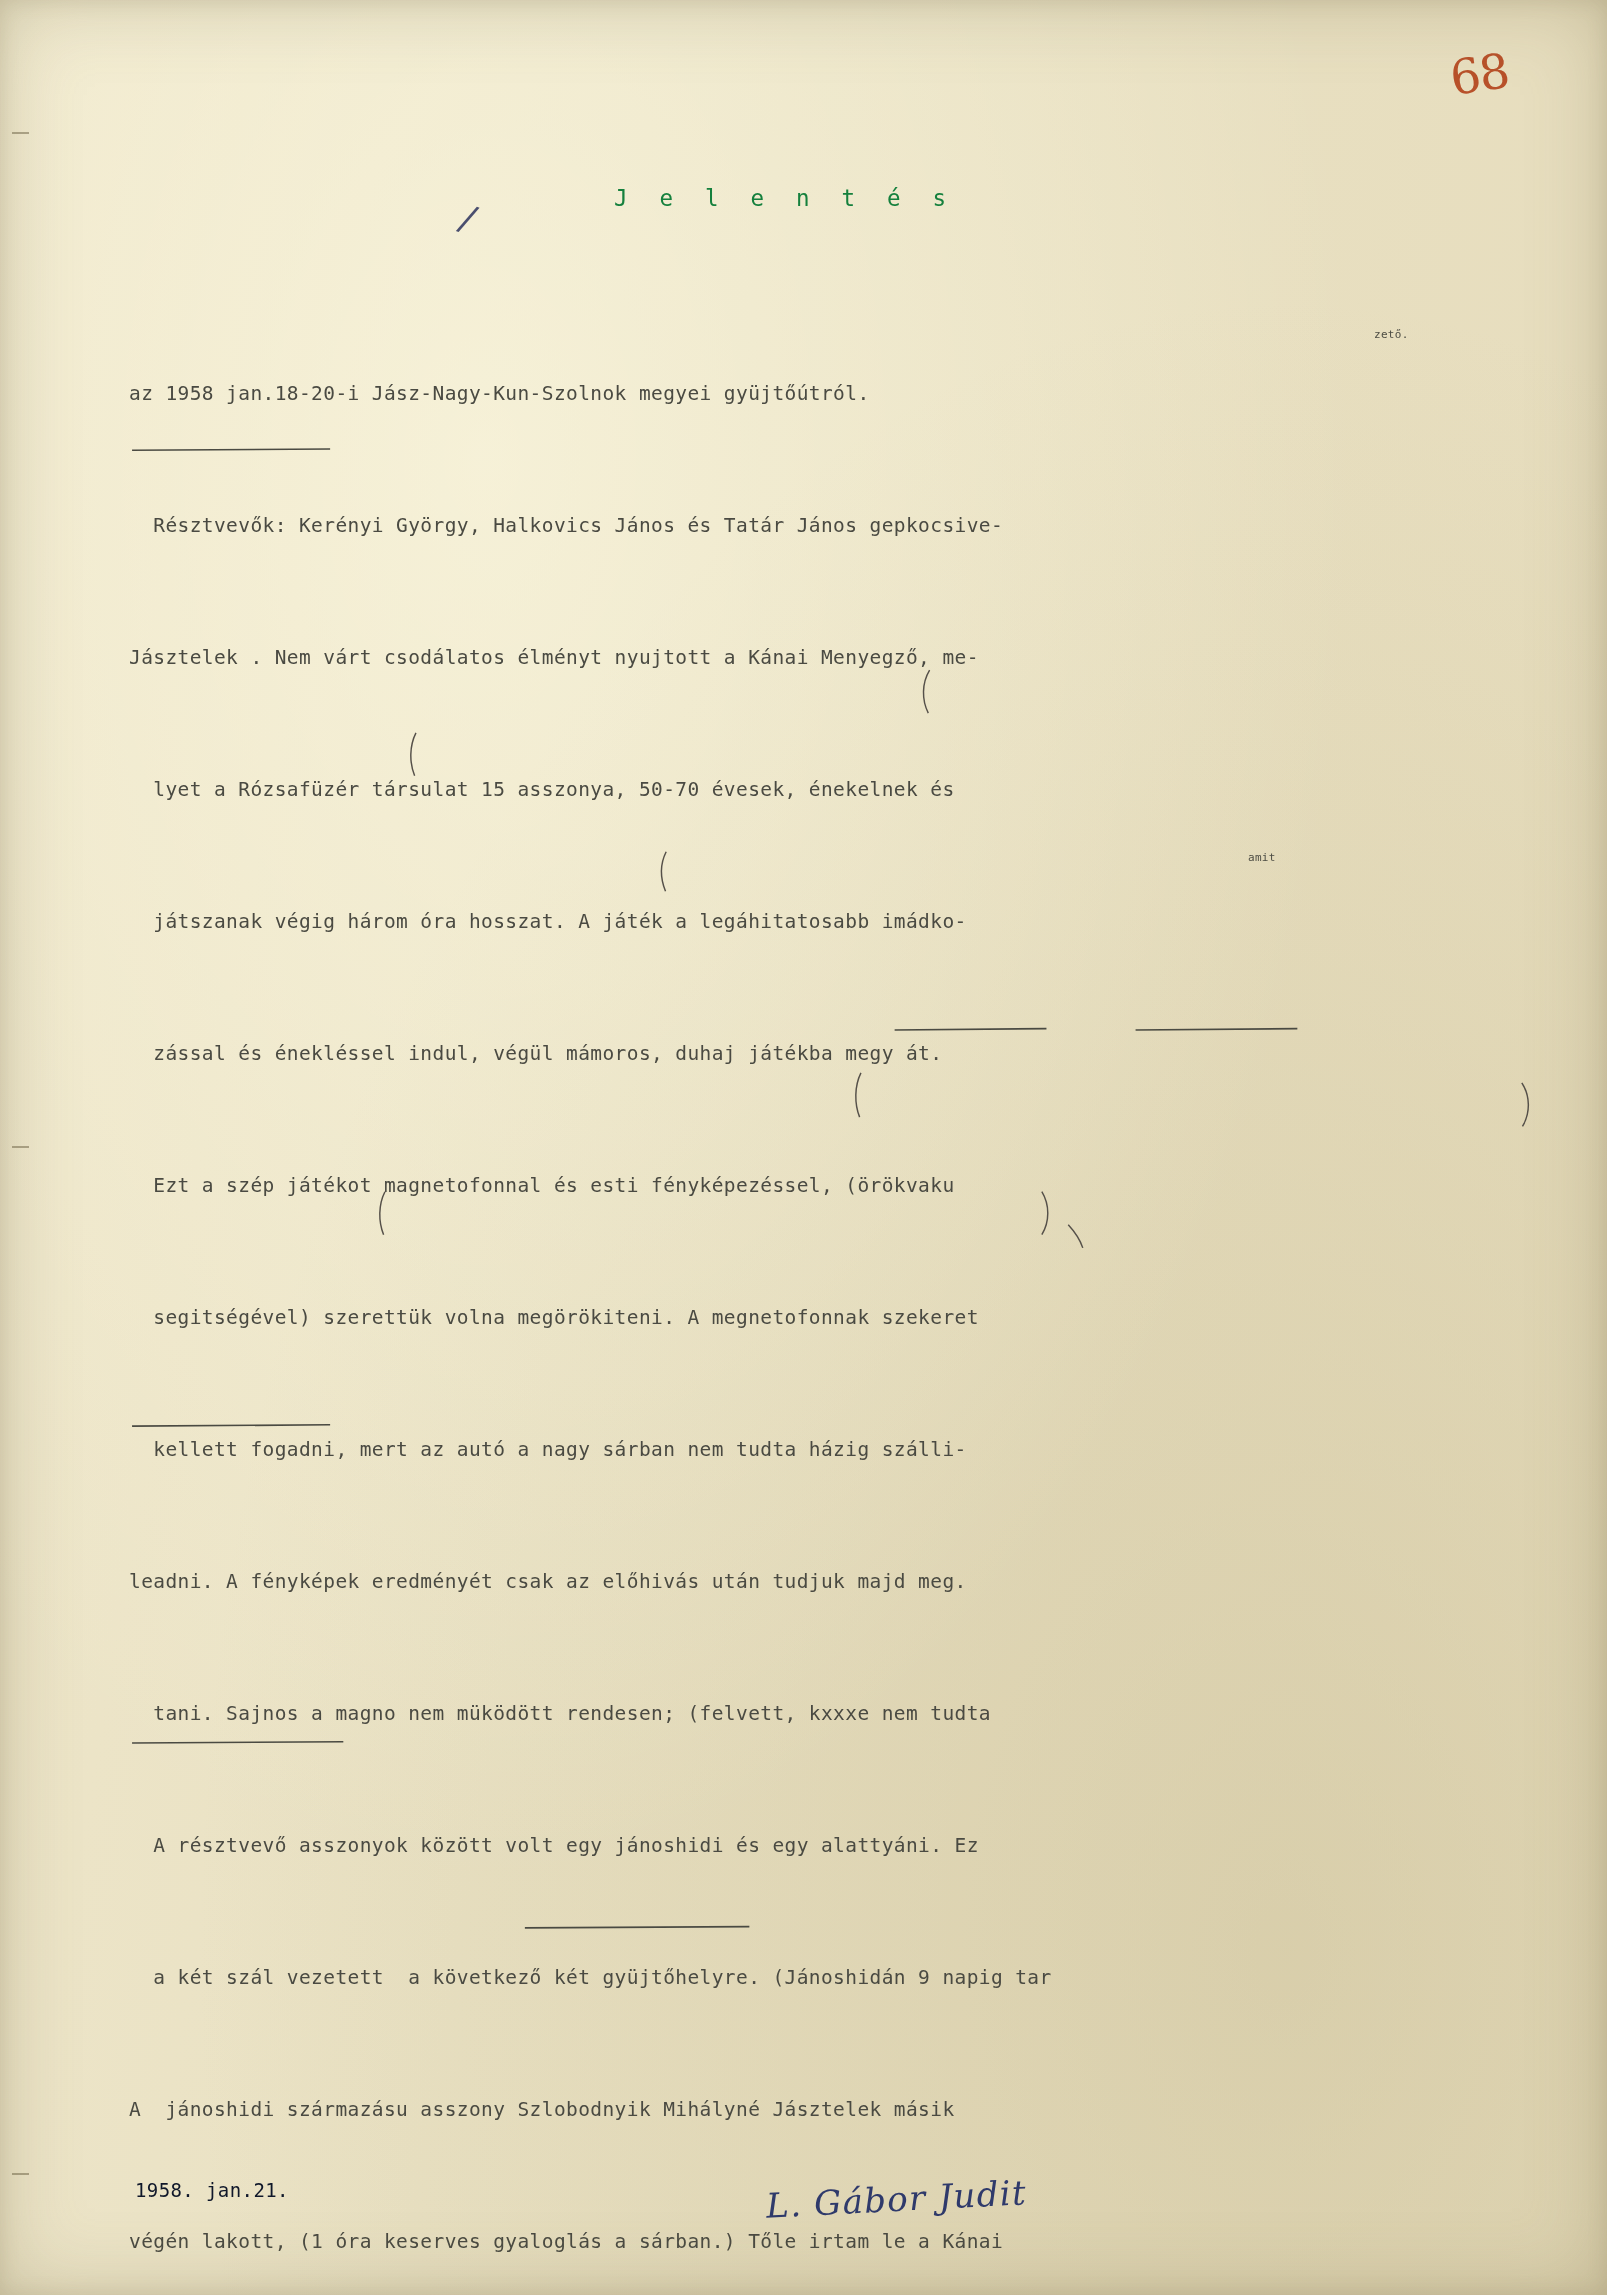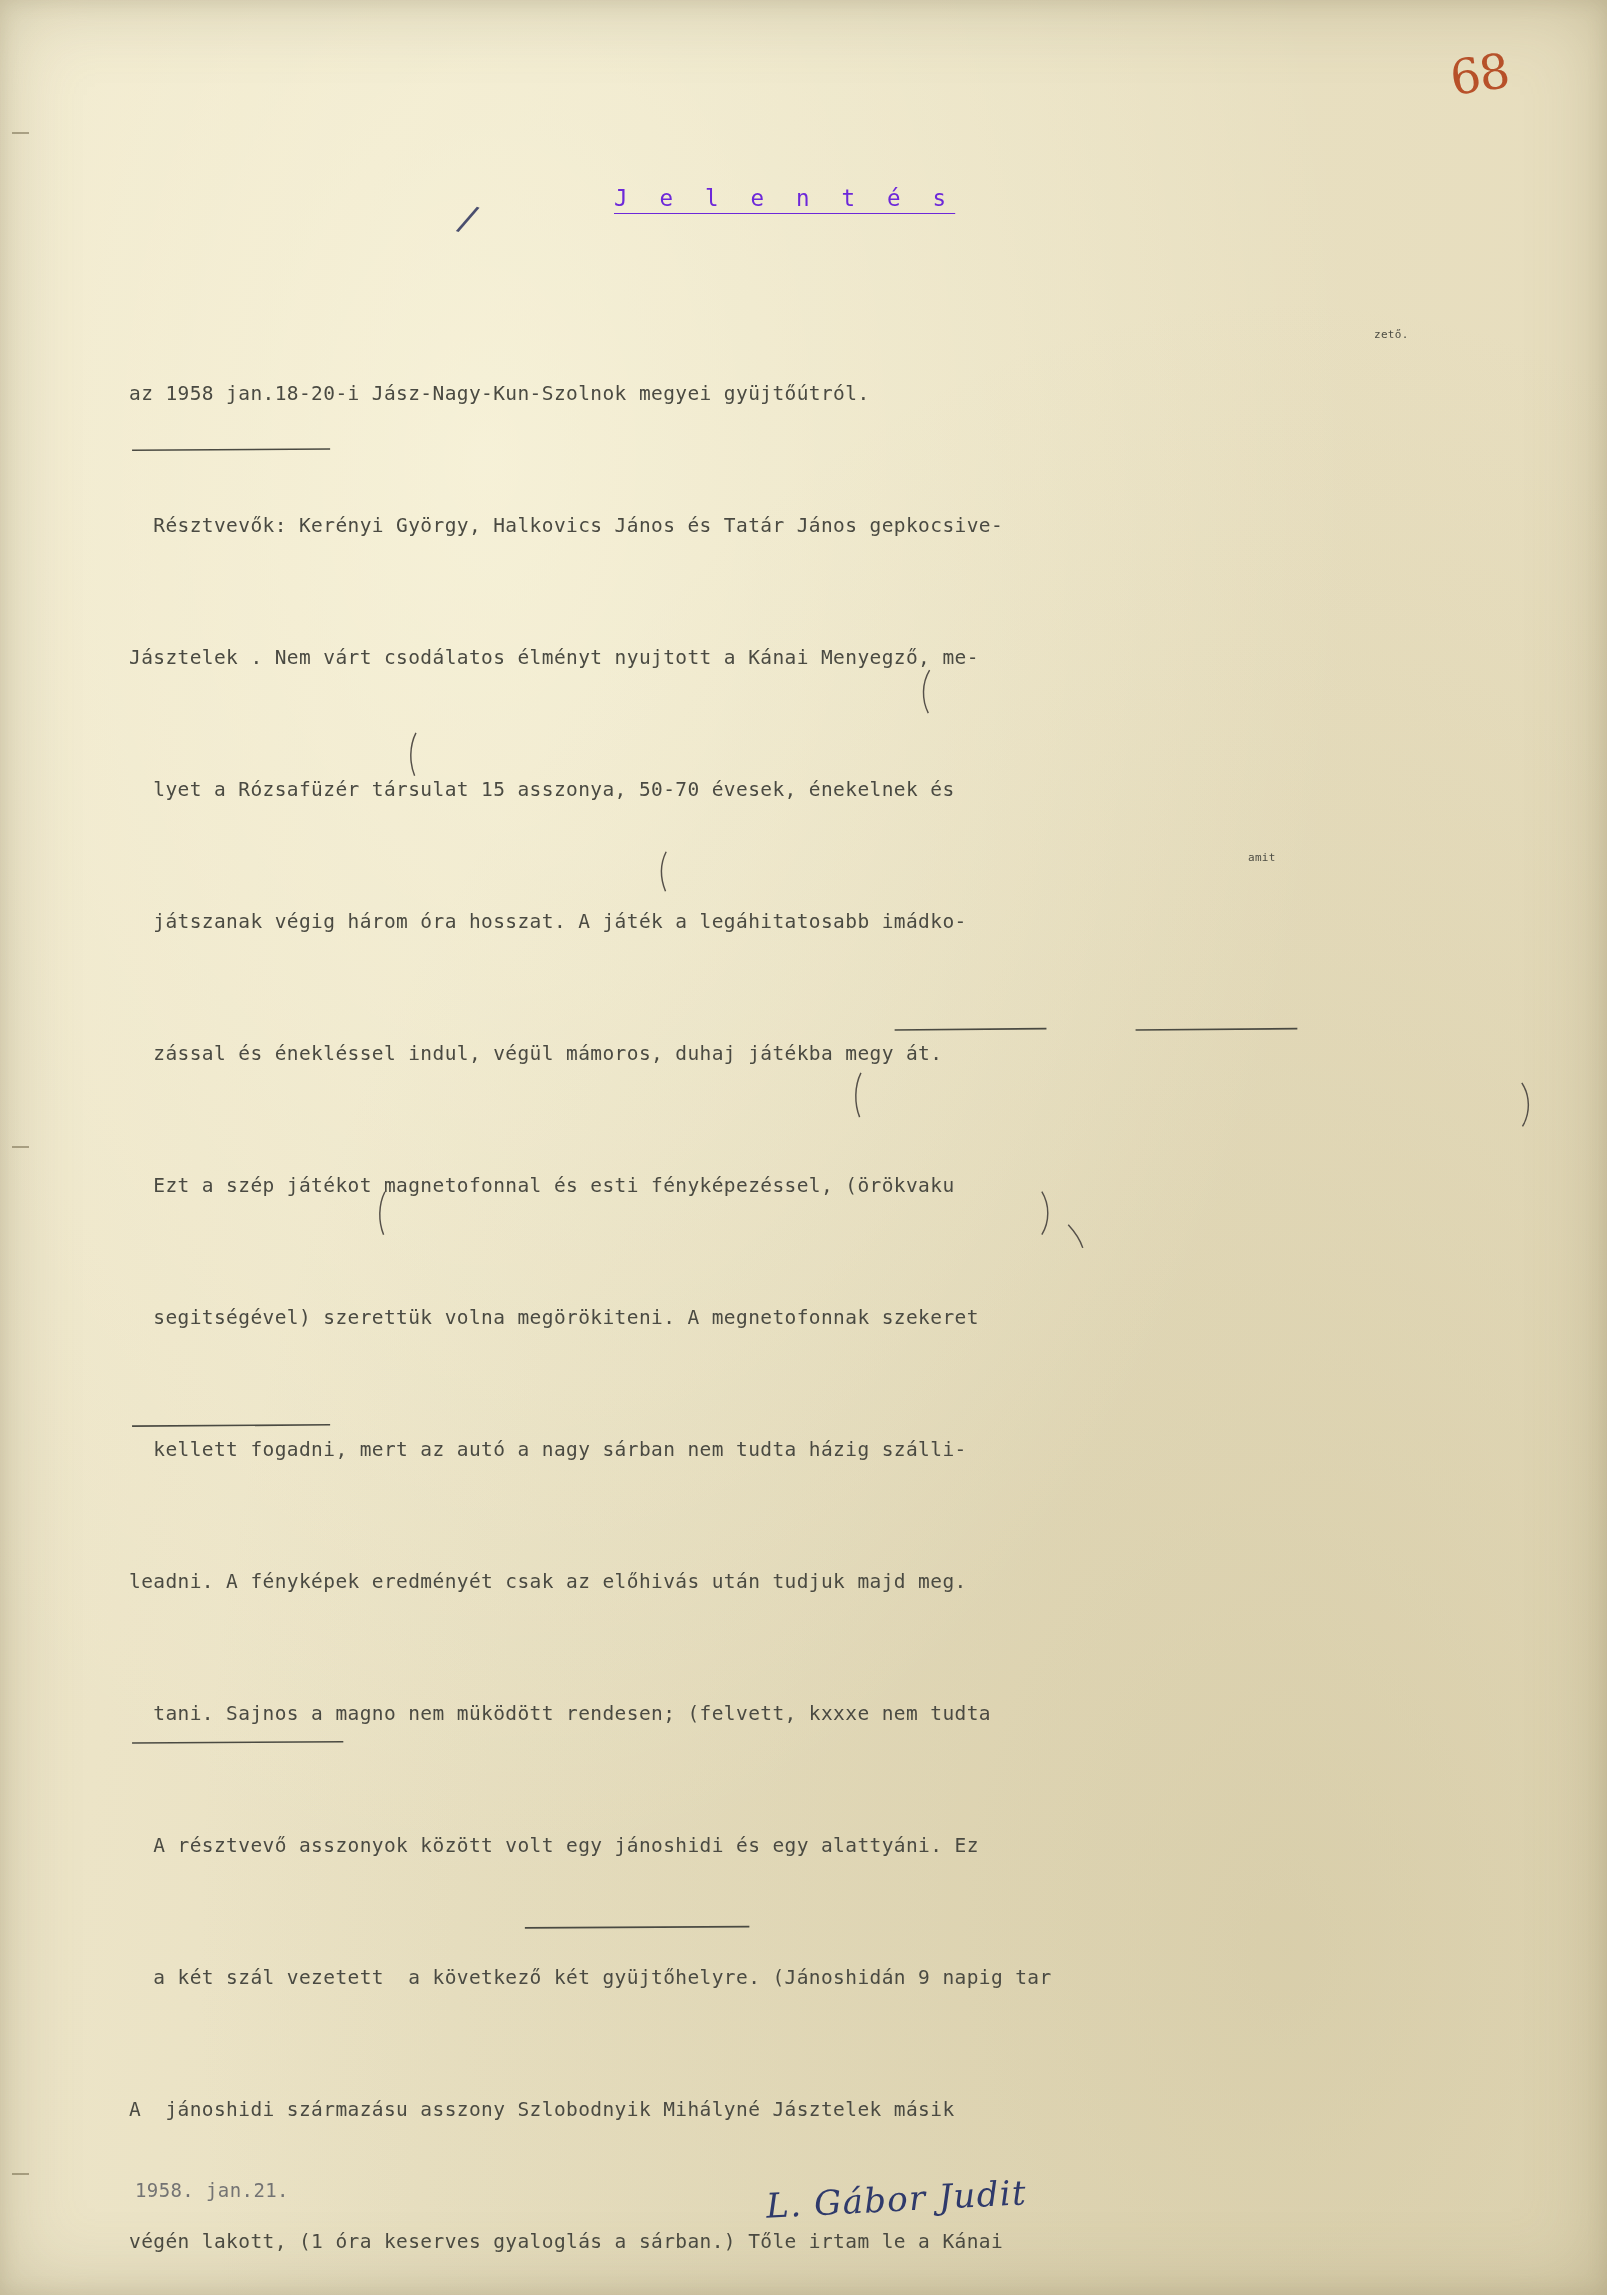--- a/index.html
+++ b/index.html
@@ -63,22 +63,21 @@
     transform: rotate(-8deg);
     letter-spacing: -1.3px;
   }
 
   .doc-title {
     position: absolute;
     left: 614px;
     top: 185px;
     font-size: 22.5px;
     letter-spacing: 9.2px;
-    color: #6d28d9;
-    text-decoration: underline;
+    color: #15803d;
     text-underline-offset: 6.6px;
     text-decoration-thickness: 1.3px;
   }
 
   .pen-mark {
     position: absolute;
     left: 462px;
     top: 198px;
     font-family: "DejaVu Serif", serif;
     font-size: 36px;
@@ -114,21 +113,21 @@
   .handdraw {
     position: absolute;
     pointer-events: none;
   }
 
   .date-line {
     position: absolute;
     left: 135px;
     top: 2179px;
     font-size: 19px;
-    color: #737373;
+    color: #0f172a;
     letter-spacing: 0.4px;
   }
   .signature {
     position: absolute;
     left: 766px;
     top: 2179px;
     font-family: "DejaVu Serif", serif;
     font-style: italic;
     font-size: 34px;
     color: #2f3a6b;

